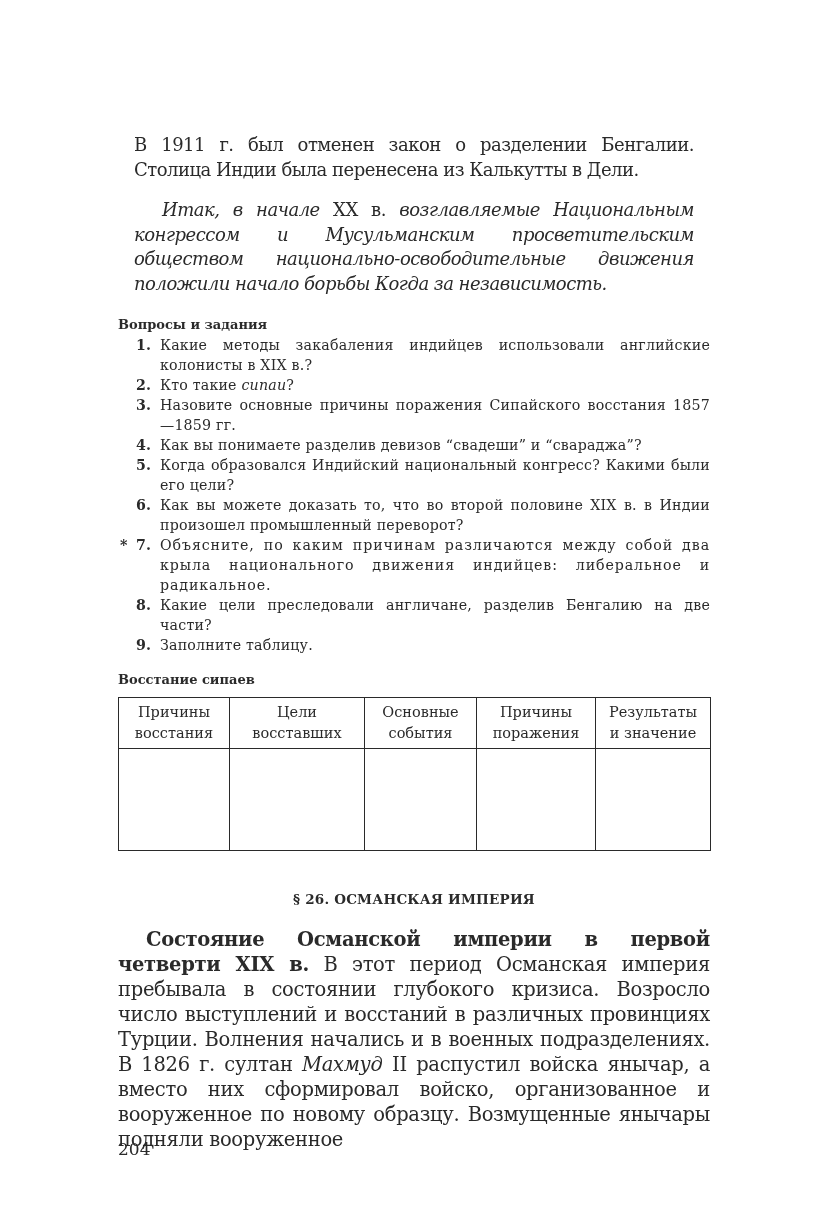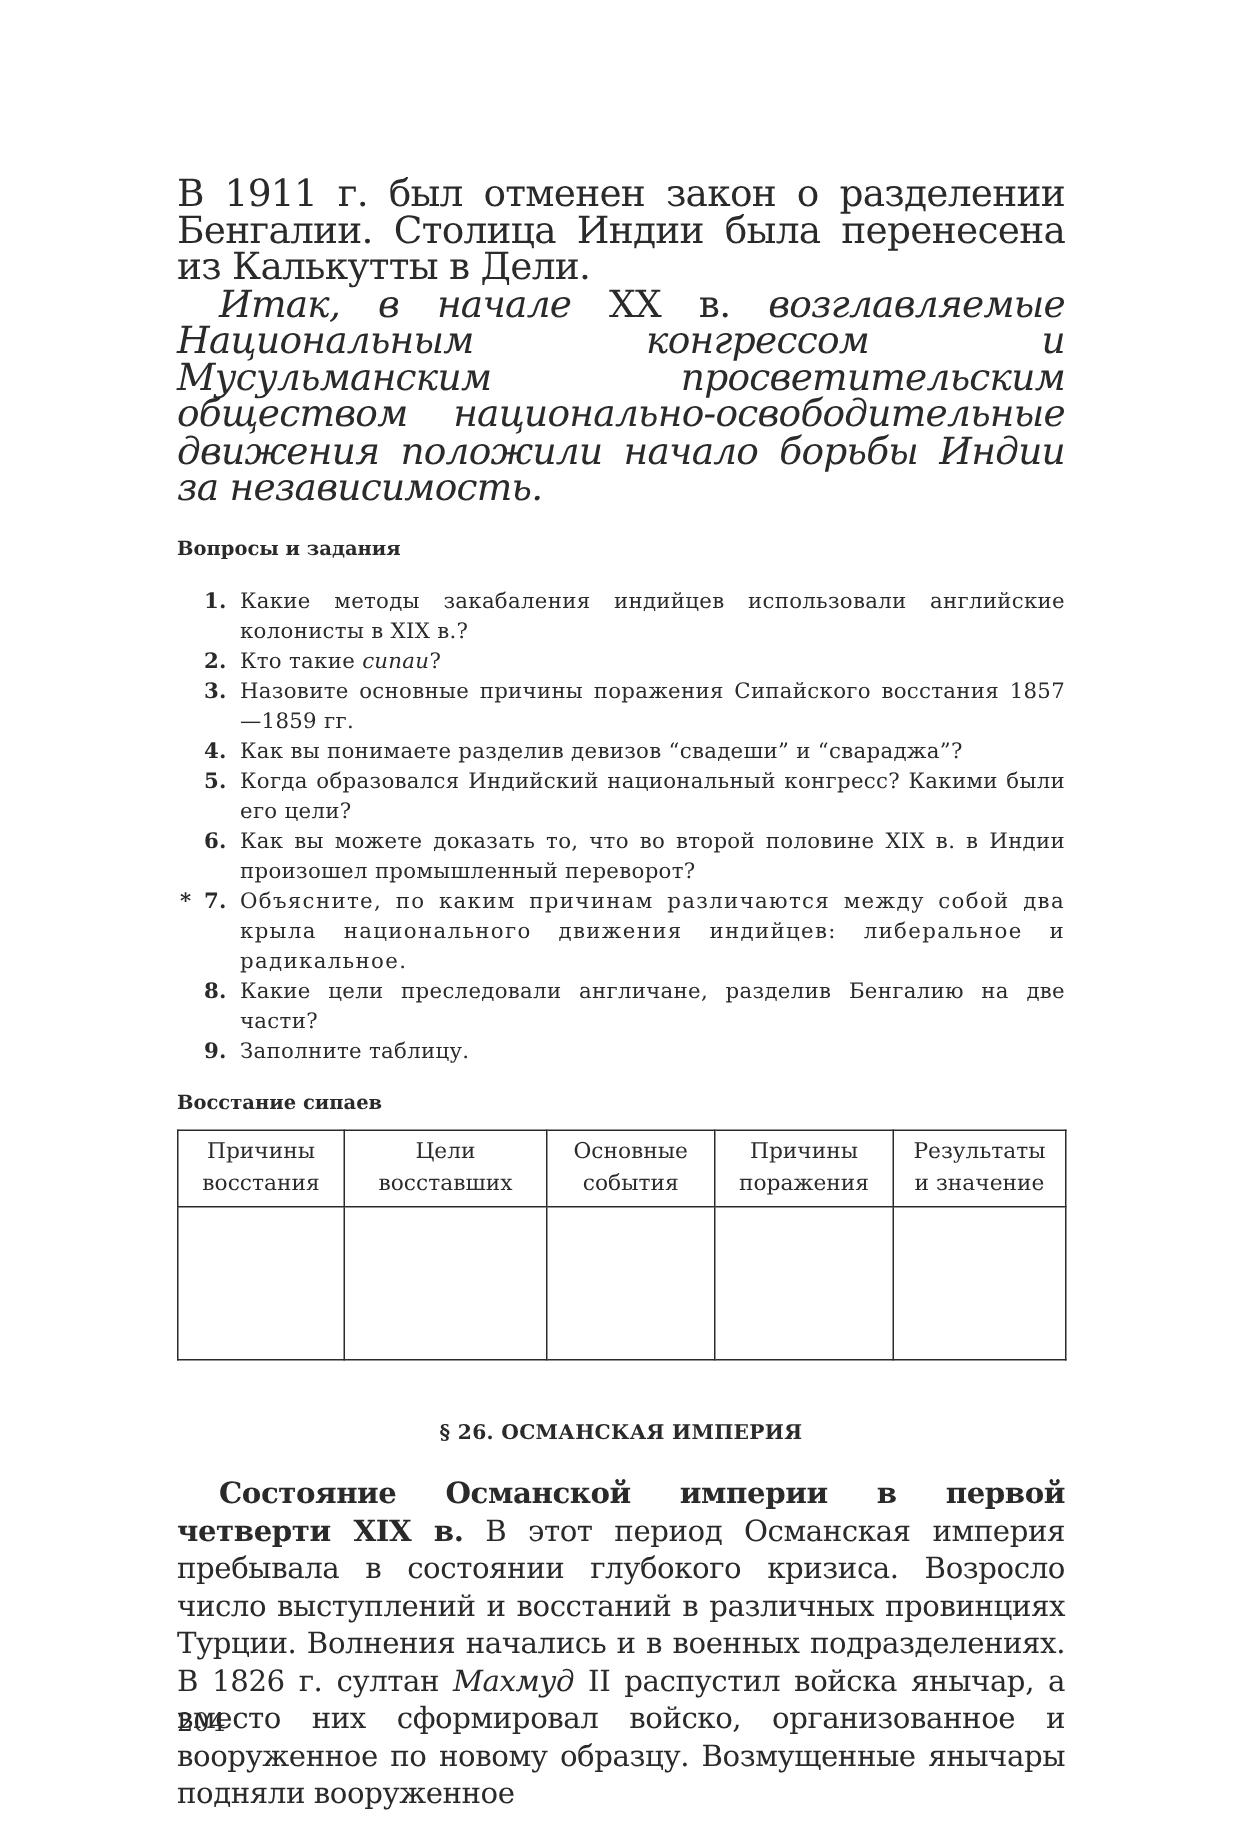--- a/index.html
+++ b/index.html
@@ -1,26 +1,26 @@
 <!DOCTYPE html>
 <html><head>
 <meta charset="utf-8">
 <style>
   html, body { margin: 0; padding: 0; background: #ffffff; }
   body { width: 827px; height: 1222px; position: relative; overflow: hidden;
          font-family: "DejaVu Serif", "Liberation Serif", serif; color: #2a2a2a; }
   .page { position: absolute; left: 118px; top: 117px; width: 592px; }
 
-  .p-main { font-size: 25px; line-height: 24.5px; text-align: justify; margin: 0; letter-spacing: -0.5px; }
+  .p-main { font-size: 18px; line-height: 24.5px; text-align: justify; margin: 16px; letter-spacing: -0.5px; }
   .p-main.no-indent { text-indent: 0; }
   .p-main.indent { text-indent: 28px; }
   .italic { font-style: italic; }
 
   .q-heading { font-family: "DejaVu Serif", serif; font-weight: bold; font-size: 13px;
-               margin-top: 21px; margin-bottom: 17px; letter-spacing: 0; }
+               margin-top: 21px; margin-bottom: 3px; letter-spacing: 0; }
 
   .q-list { list-style: none; margin: 0; padding: 0; }
   .q-item { position: relative; padding-left: 42px; font-size: 14.2px; line-height: 20px;
             text-align: justify; letter-spacing: 0.2px; }
   .q-num { position: absolute; left: 18px; top: 0; font-weight: bold; }
   .q-star { position: absolute; left: 2px; top: 0; font-weight: bold; }
   .q-item em { font-style: italic; }
 
   .table-title { text-align: left; font-weight: bold; font-size: 13px; margin-top: 17px; margin-bottom: 10px; }
   table.sepoy { border-collapse: collapse; width: 592px; table-layout: fixed; }
@@ -37,21 +37,21 @@
 
   .page-number { position: absolute; left: 118px; top: 1119px; font-size: 17px; margin-top: 20px; }
 </style>
 </head>
 <body>
 
 <div class="page">
 
   <p class="p-main no-indent">В 1911 г. был отменен закон о разделении Бенгалии. Столица Индии была перенесена из Калькутты в Дели.</p>
 
-  <p class="p-main indent"><span class="italic">Итак, в начале </span><span>XX</span><span> в. </span><span class="italic">возглавляемые Национальным конгрессом и Мусульманским просветительским обществом национально-освободительные движения положили начало борьбы Индии за независимость.</span></p>
+  <p class="p-main indent"><span class="italic">Итак, в начале </span><span>XX</span><span> в. </span><span class="italic">возглавляемые Национальным конгрессом и Мусульманским просветительским обществом национально-освободительные движения положили начало борьбы Когда за независимость.</span></p>
 
   <div class="q-heading">Вопросы и задания</div>
 
   <ol class="q-list">
     <li class="q-item">
       <span class="q-num">1.</span>
       <span>Какие методы закабаления индийцев использовали английские колонисты в XIX в.?</span>
     </li>
     <li class="q-item">
       <span class="q-num">2.</span>

